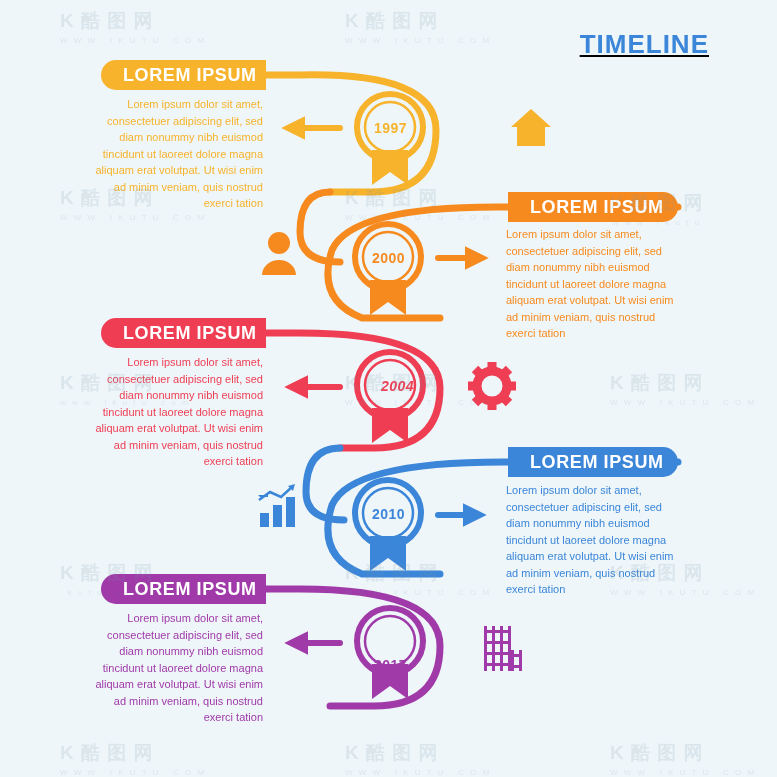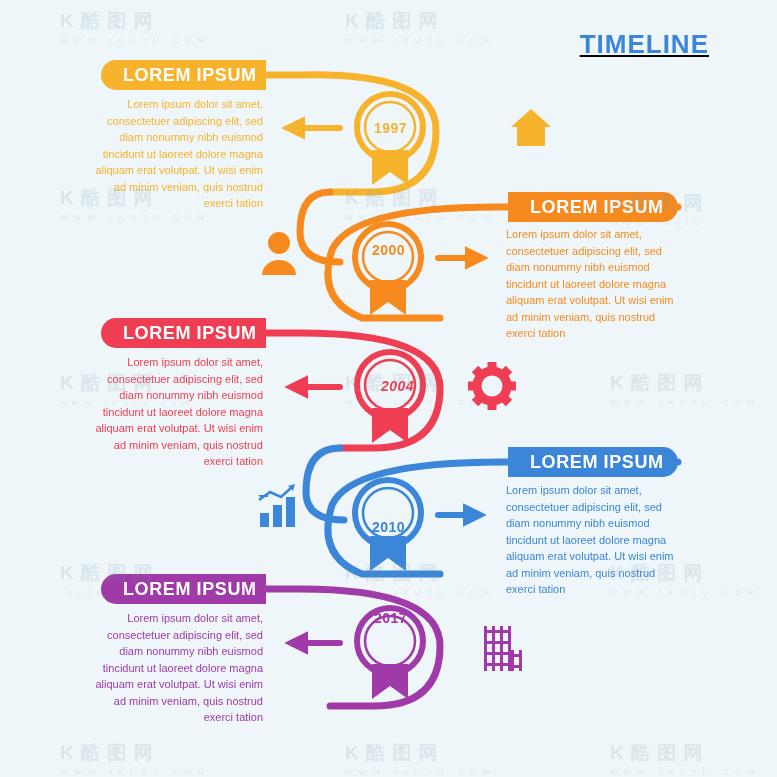--- a/index.html
+++ b/index.html
@@ -167,33 +167,33 @@
   <div class="title">
     <div class="t1">TIMELINE</div>
   </div>
 
   <div class="label left" style="left:101px;top:60px;width:165px;background:#f7b32b;">LOREM IPSUM</div>
   <div class="para r" style="left:93px;top:96px;color:#f7b32b;">Lorem ipsum dolor sit amet, consectetuer adipiscing elit, sed diam nonummy nibh euismod tincidunt ut laoreet dolore magna aliquam erat volutpat. Ut wisi enim ad minim veniam, quis nostrud exerci tation</div>
   <div class="year" style="left:374px;top:120px;color:#f7b32b;">1997</div>
 
   <div class="label right" style="left:508px;top:192px;width:170px;background:#f78a1e;">LOREM IPSUM</div>
   <div class="para l" style="left:506px;top:226px;color:#f78a1e;">Lorem ipsum dolor sit amet, consectetuer adipiscing elit, sed diam nonummy nibh euismod tincidunt ut laoreet dolore magna aliquam erat volutpat. Ut wisi enim ad minim veniam, quis nostrud exerci tation</div>
-  <div class="year" style="left:372px;top:242px;color:#f78a1e;">2000</div>
+  <div class="year" style="left:372px;top:250px;color:#f78a1e;">2000</div>
 
   <div class="label left" style="left:101px;top:318px;width:165px;background:#ef3e53;">LOREM IPSUM</div>
   <div class="para r" style="left:93px;top:354px;color:#ef3e53;">Lorem ipsum dolor sit amet, consectetuer adipiscing elit, sed diam nonummy nibh euismod tincidunt ut laoreet dolore magna aliquam erat volutpat. Ut wisi enim ad minim veniam, quis nostrud exerci tation</div>
   <div class="year" style="left:381px;top:378px;color:#ef3e53;font-style:italic;">2004</div>
 
   <div class="label right" style="left:508px;top:447px;width:170px;background:#3b86d8;">LOREM IPSUM</div>
   <div class="para l" style="left:506px;top:482px;color:#3b86d8;">Lorem ipsum dolor sit amet, consectetuer adipiscing elit, sed diam nonummy nibh euismod tincidunt ut laoreet dolore magna aliquam erat volutpat. Ut wisi enim ad minim veniam, quis nostrud exerci tation</div>
-  <div class="year" style="left:372px;top:506px;color:#3b86d8;margin-top:13px;">2010</div>
+  <div class="year" style="left:372px;top:506px;color:#3b86d8;">2010</div>
 
   <div class="label left" style="left:101px;top:574px;width:165px;background:#a03aa8;">LOREM IPSUM</div>
   <div class="para r" style="left:93px;top:610px;color:#a03aa8;">Lorem ipsum dolor sit amet, consectetuer adipiscing elit, sed diam nonummy nibh euismod tincidunt ut laoreet dolore magna aliquam erat volutpat. Ut wisi enim ad minim veniam, quis nostrud exerci tation</div>
-  <div class="year" style="left:374px;top:610px;color:#a03aa8;">2017</div>
+  <div class="year" style="left:374px;top:657px;color:#a03aa8;">2017</div>
 
   <div id="wm-layer">
       <div class="wm" style="left: 60px; top: 8px;"><span class="big">K 酷 图 网</span><span class="small">W W W . I K U T U . C O M</span></div>
       <div class="wm" style="left: 345px; top: 8px;"><span class="big">K 酷 图 网</span><span class="small">W W W . I K U T U . C O M</span></div>
       <div class="wm" style="left: 610px; top: 190px;"><span class="big">K 酷 图 网</span><span class="small">w w w . i k u t u</span></div>
       <div class="wm" style="left: 60px; top: 185px;"><span class="big">K 酷 图 网</span><span class="small">W W W . I K U T U . C O M</span></div>
       <div class="wm" style="left: 345px; top: 185px;"><span class="big">K 酷 图 网</span><span class="small">W W W . I K U T U . C O M</span></div>
       <div class="wm" style="left: 60px; top: 370px;"><span class="big">K 酷 图 网</span><span class="small">w w w . i k u t u . c o m</span></div>
       <div class="wm" style="left: 345px; top: 370px;"><span class="big">K 酷 图 网</span><span class="small">W W W . I K U T U . C O M</span></div>
       <div class="wm" style="left: 610px; top: 370px;"><span class="big">K 酷 图 网</span><span class="small">W W W . I K U T U . C O M</span></div>

